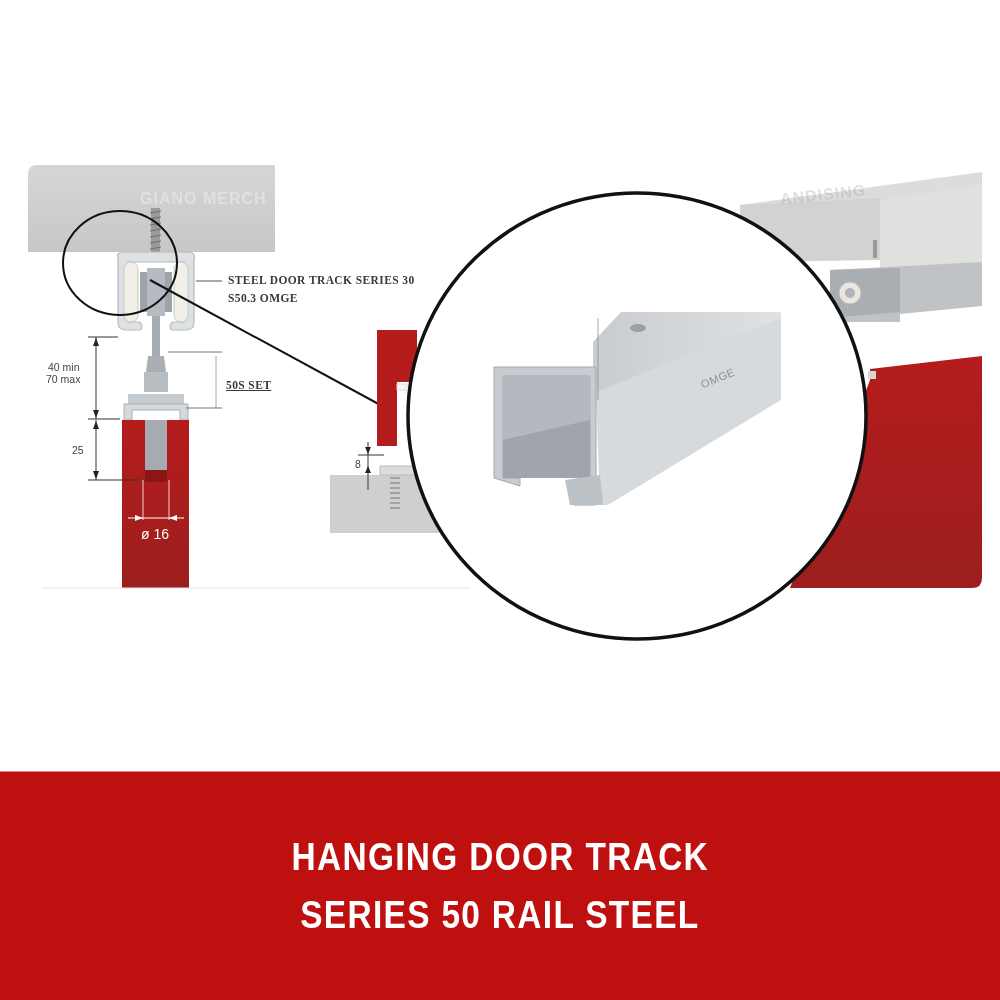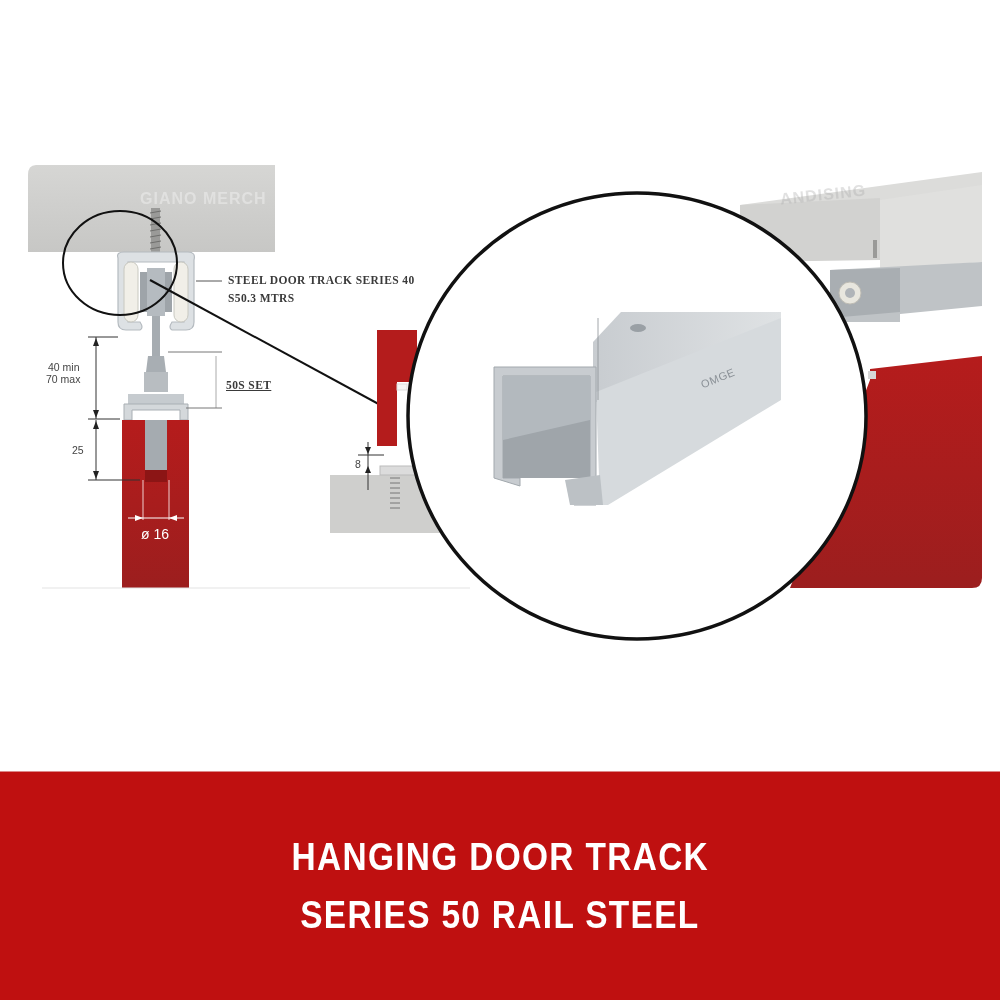--- a/index.html
+++ b/index.html
@@ -165,22 +165,22 @@
         <ellipse cx="638" cy="328" rx="8" ry="4" fill="#9aa0a5"></ellipse>
         <line x1="598" y1="318" x2="598" y2="400" stroke="#8a9095" stroke-width="0.8"></line>
       </g>
       <ellipse cx="637" cy="416" rx="229" ry="223" fill="none" stroke="#111" stroke-width="3.5"></ellipse>
     </g>
   </svg>
 
   <div class="watermark" style="left:140px; top:190px;">GIANO MERCH</div>
   <div class="watermark" style="left:780px; top:186px; transform: rotate(-6deg); color: rgba(170,170,170,0.35);">ANDISING</div>
 
-  <div class="label-serif" style="left:228px; top:274px;">STEEL DOOR TRACK SERIES 40</div>
-  <div class="label-serif" style="left:228px; top:292px;">S50.3 MTRS</div>
+  <div class="label-serif" style="left:228px; top:274px;">STEEL DOOR TRACK SERIES 30</div>
+  <div class="label-serif" style="left:228px; top:292px;">S50.3 OMGE</div>
   <div class="label-serif" style="left:226px; top:379px;text-decoration:underline;">50S SET</div>
 
   <div class="label-sans" style="left:48px; top:360px;text-align:right;">40 min</div>
   <div class="label-sans" style="left:46px; top:372px;">70 max</div>
   <div class="label-sans" style="left:72px; top:443px;">25</div>
   <div class="label-white" style="left:141px; top:526px;">ø 16</div>
   <div class="label-sans" style="left:355px; top:457px;">8</div>
 
   <div class="omge">OMGE</div>
 </div>

